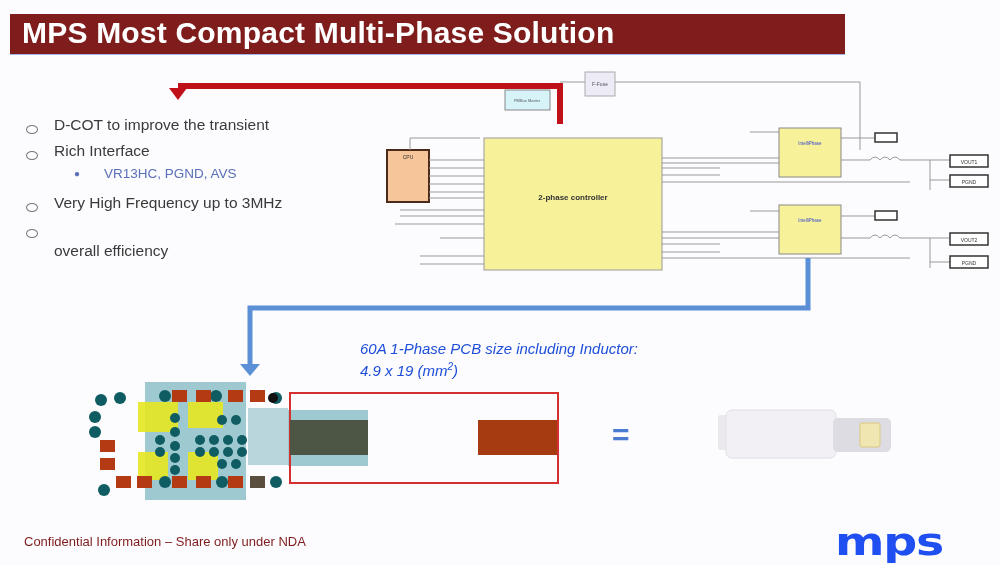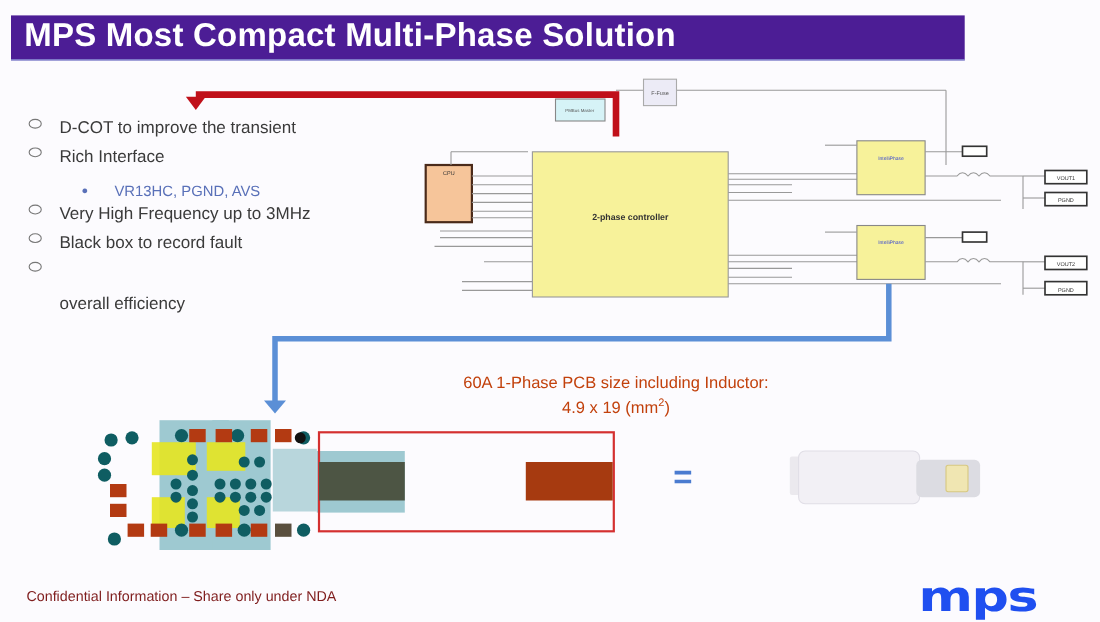--- a/index.html
+++ b/index.html
@@ -1,30 +1,30 @@
 <!DOCTYPE html>
 <html><head>
 <meta charset="utf-8">
 <style>
   html, body { margin:0; padding:0; }
   body { width:1000px; height:565px; background:#fcfbfe; position:relative; overflow:hidden;
          font-family:"Liberation Sans", sans-serif; }
-  .title-bar { position:absolute; left:10px; top:14px; width:835px; height:40px; background:#4c1d95;
-               border-bottom:1px solid #9fb7e8;padding-left:32px; }
+  .title-bar { position:absolute; left:10px; top:14px; width:835px; height:40px; background:#7f1d1d;
+               border-bottom:1px solid #9fb7e8; }
   .title-bar span { position:absolute; left:12px; top:2px; color:#fff; font-weight:bold; font-size:30px;
                     letter-spacing:0.2px; }
   .bullets { position:absolute; left:24px; top:108px; color:#3a3a3a; font-size:15.5px; }
   .bullets .heading { margin:0 0 8px 0; }
-  .bullets .item { display:flex; align-items:flex-start; height:26px; }
+  .bullets .item { display:flex; align-items:flex-end; height:26px; }
   .bullets .item .ic { width:12px; height:9px; border:1.5px solid #777; border-radius:50%; margin:0 16px 0 2px; box-sizing:border-box; }
   .bullets .sub { height:26px; display:flex; align-items:center; padding-left:50px; color:#5970b8; font-size:13.5px; }
   .bullets .sub .dot { font-size:10px; margin-right:24px; color:#5970b8; }
   .bullets .cont { height:26px; padding-left:30px; display:flex; align-items:center; }
   svg { position:absolute; left:0; top:0; }
-  .caption { position:absolute; left:360px; top:340px; width:400px; text-align:center; color:#c2410c; font-size:15px; line-height:18px; }
+  .caption { position:absolute; left:360px; top:340px; width:400px; color:#1d4ed8; font-size:15px; line-height:18px;font-style:italic; }
   .footer { position:absolute; left:24px; top:534px; color:#7f1d1d; font-size:13px; }
   .equals { position:absolute; left:612px; top:418px; color:#4a7bd0; font-size:30px; font-weight:bold; }
   .logo { position:absolute; left:835px; top:525px; color:#1f4ff0; font-size:38px; font-weight:bold; font-family:"DejaVu Sans", sans-serif; letter-spacing:-1px; line-height:34px; transform:scaleX(1.25); transform-origin:left; }
   .sch-label { font-family:"Liberation Sans", sans-serif; }
 </style>
 </head>
 <body>
 
 <div class="title-bar">
   <span>MPS Most Compact Multi-Phase Solution</span>
@@ -39,24 +39,20 @@
     <span class="ic"></span>
     <span>Rich Interface</span>
   </div>
   <div class="sub">
     <span class="dot">●</span>
     <span>VR13HC, PGND, AVS</span>
   </div>
   <div class="item">
     <span class="ic"></span>
     <span>Very High Frequency up to 3MHz</span>
-  </div>
-  <div class="item">
-    <span class="ic"></span>
-    <span>Black box to record fault</span>
   </div>
   <div class="item">
     <span class="ic"></span>
   </div>
   <div class="cont">overall efficiency</div>
 </div>
 
 <svg width="1000" height="565">
 
   <g>

